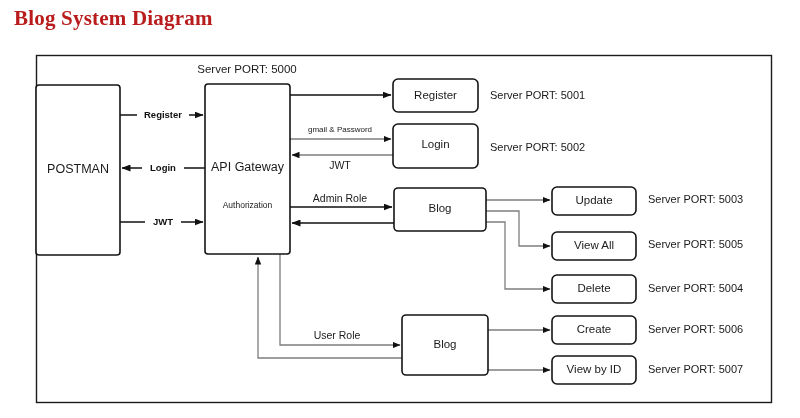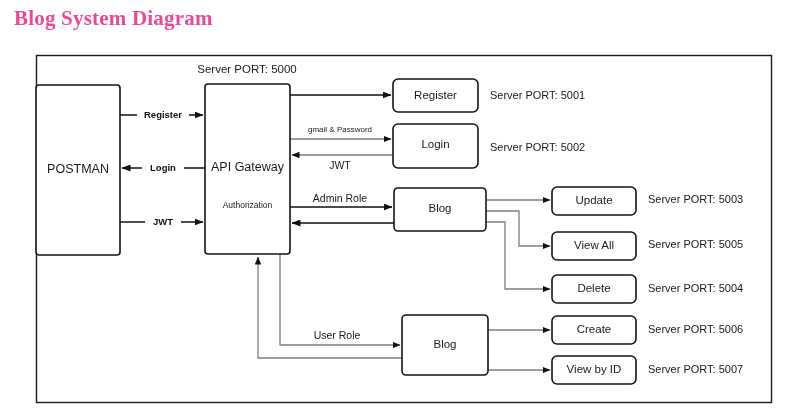--- a/index.html
+++ b/index.html
@@ -14,21 +14,21 @@
     font-family: "Liberation Sans", sans-serif;
     overflow: hidden;
   }
   #page-title {
     position: absolute;
     left: 14px;
     top: 6px;
     font-family: "Liberation Serif", serif;
     font-weight: bold;
     font-size: 21px;
-    color: #ec4899;
+    color: #b91c1c;
     letter-spacing: 0.2px;
     white-space: nowrap;
   }
   #diagram-canvas {
     position: absolute;
     left: 0;
     top: 0;
   }
   .node-box {
     fill: #ffffff;

